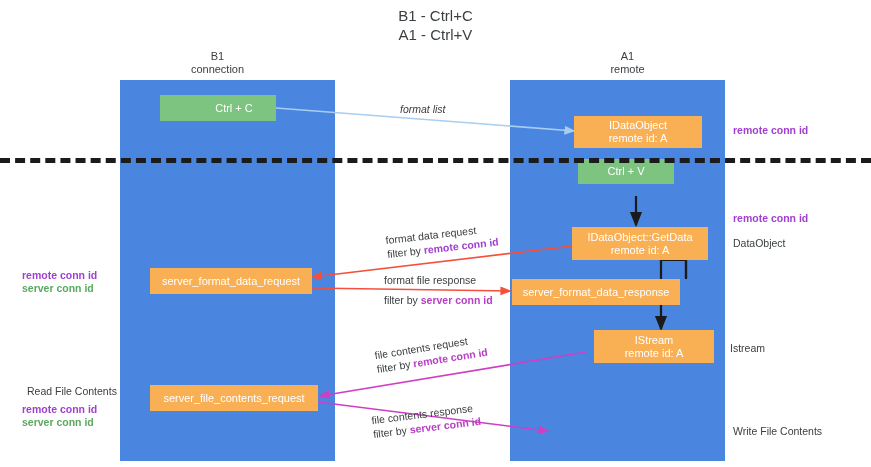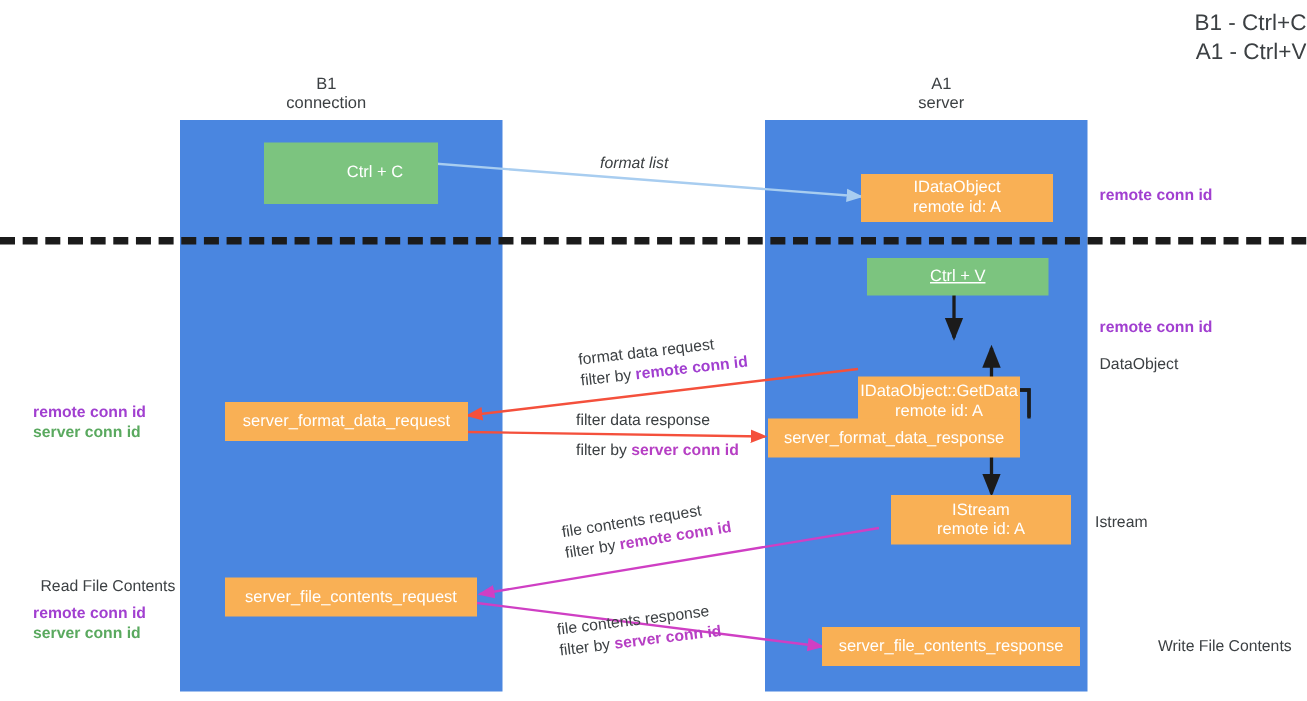--- a/index.html
+++ b/index.html
@@ -21,21 +21,21 @@
     width: 871px; height: 467px;
     overflow: visible;
     pointer-events: none;
   }
 
   
   .title {
     position: absolute;
     left: 0; top: 6px;
     width: 871px;
-    text-align: right;
+    text-align: center;
     font-size: 15px;
     line-height: 19px;
     color: #3c4043;
   }
 
   
   .col-head {
     position: absolute;
     text-align: center;
     font-size: 11px;
@@ -106,21 +106,21 @@
     <div>B1 - Ctrl+C</div>
     <div>A1 - Ctrl+V</div>
   </div>
 
   <div class="col-head" style="left:155px; top:50px; width:125px;">
     <div>B1</div>
     <div>connection</div>
   </div>
   <div class="col-head" style="left:565px; top:50px; width:125px;">
     <div>A1</div>
-    <div>server</div>
+    <div>remote</div>
   </div>
 
   <div class="lane" style="left:120px; top:80px; width:215px; height:381px;"></div>
   <div class="lane" style="left:510px; top:80px; width:215px; height:381px;"></div>
 
   <svg class="layer">
     <defs>
       <marker id="ah-blue" markerWidth="7" markerHeight="7" refX="6" refY="3.2" orient="auto">
         <path d="M0,0.4 L7,3.2 L0,6 z" fill="#a8cdf0"></path>
       </marker>
@@ -149,34 +149,34 @@
     <line x1="586" y1="352" x2="320" y2="396" stroke="#cf3fc4" stroke-width="1.6" marker-end="url(#ah-mag)"></line>
 
     <line x1="318" y1="402" x2="548" y2="431" stroke="#cf3fc4" stroke-width="1.6" marker-end="url(#ah-mag)"></line>
   </svg>
 
   <svg class="layer">
     <path d="M661,258 L661,329" fill="none" stroke="#1b1b1b" stroke-width="2.2" marker-end="url(#ah-black)"></path>
     <path d="M686,279 L686,260 L664,260" fill="none" stroke="#1b1b1b" stroke-width="2.2"></path>
   </svg>
 
-  <div class="box green" style="left:176px; top:95px; width:116px; height:41px;padding-left:36px;">
+  <div class="box green" style="left:160px; top:95px; width:116px; height:26px;padding-left:36px;">
     <span>Ctrl + C</span>
   </div>
 
   <div class="box orange" style="left:574px; top:116px; width:128px; height:32px;">
     <span>IDataObject</span>
     <span>remote id: A</span>
   </div>
 
-  <div class="box green" style="left:578px; top:172px; width:121px; height:25px;text-decoration:underline;">
+  <div class="box green" style="left:578px; top:159px; width:96px; height:25px;">
     <span>Ctrl + V</span>
   </div>
 
-  <div class="box orange" style="left:572px; top:227px; width:108px; height:33px;margin-top:24px;">
+  <div class="box orange" style="left:572px; top:227px; width:136px; height:33px;">
     <span>IDataObject::GetData</span>
     <span>remote id: A</span>
   </div>
 
   <div class="box orange" style="left:512px; top:279px; width:168px; height:26px;">
     <span>server_format_data_response</span>
   </div>
 
   <div class="box orange" style="left:150px; top:268px; width:162px; height:26px;">
     <span>server_format_data_request</span>
@@ -184,37 +184,34 @@
 
   <div class="box orange" style="left:594px; top:330px; width:120px; height:33px;">
     <span>IStream</span>
     <span>remote id: A</span>
   </div>
 
   <div class="box orange" style="left:150px; top:385px; width:168px; height:26px;">
     <span>server_file_contents_request</span>
   </div>
 
-  <div class="box orange" style="left:548px; top:418px; width:172px; height:26px;">
-    <span>server_file_contents_response</span>
-  </div>
 
   <div class="elabel" style="left:400px; top:102px;font-style:italic;">
     <span>format list</span>
   </div>
 
   <div class="elabel rot" style="left:388px; top:233px; transform: rotate(-6.5deg);">
     <div>format data request</div>
     <div>
       <span>filter by </span><span class="purple">remote conn id</span>
     </div>
   </div>
 
   <div class="elabel" style="left:384px; top:273px;">
-    <div>filter data response</div>
+    <div>format file response</div>
     <div style="margin-top:6px;">
       <span>filter by </span><span class="purple2">server conn id</span>
     </div>
   </div>
 
   <div class="elabel rot" style="left:378px; top:348px; transform: rotate(-9deg);">
     <div>file contents request</div>
     <div>
       <span>filter by </span><span class="purple2">remote conn id</span>
     </div>
@@ -228,21 +225,21 @@
   </div>
 
   <div class="side purple" style="left:733px; top:123px;">remote conn id</div>
 
   <div class="side purple" style="left:733px; top:211px;">remote conn id</div>
 
   <div class="side plain" style="left:733px; top:236px;">DataObject</div>
 
   <div class="side plain" style="left:730px; top:341px;">Istream</div>
 
-  <div class="side plain" style="left:733px; top:424px;margin-left:39px;">Write File Contents</div>
+  <div class="side plain" style="left:733px; top:424px;">Write File Contents</div>
 
   <div class="side purple" style="left:22px; top:268px;">remote conn id</div>
   <div class="side green-t" style="left:22px; top:281px;">server conn id</div>
 
   <div class="side plain" style="left:27px; top:384px;">Read File Contents</div>
   <div class="side purple" style="left:22px; top:402px;">remote conn id</div>
   <div class="side green-t" style="left:22px; top:415px;">server conn id</div>
 
   <div class="sep"></div>
 

